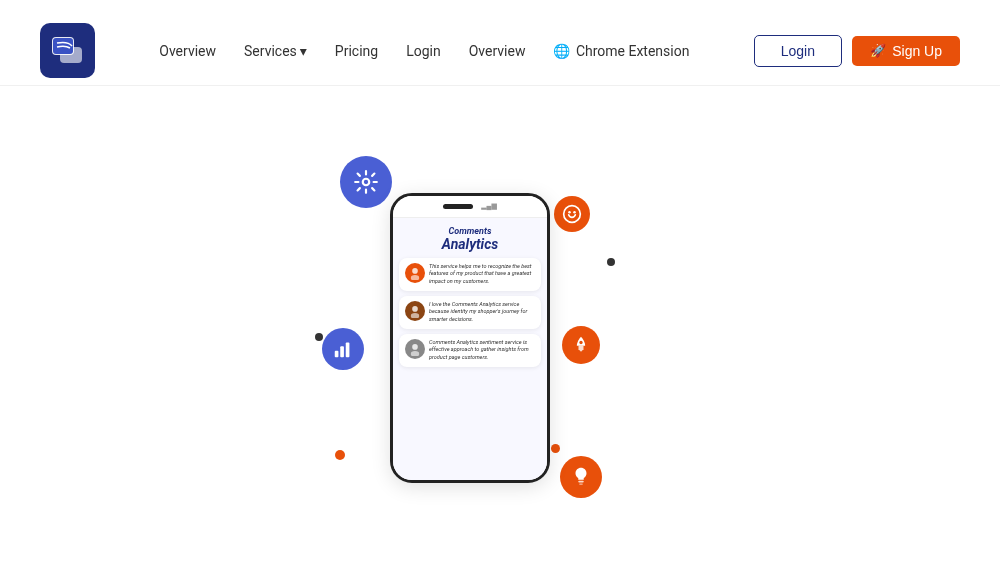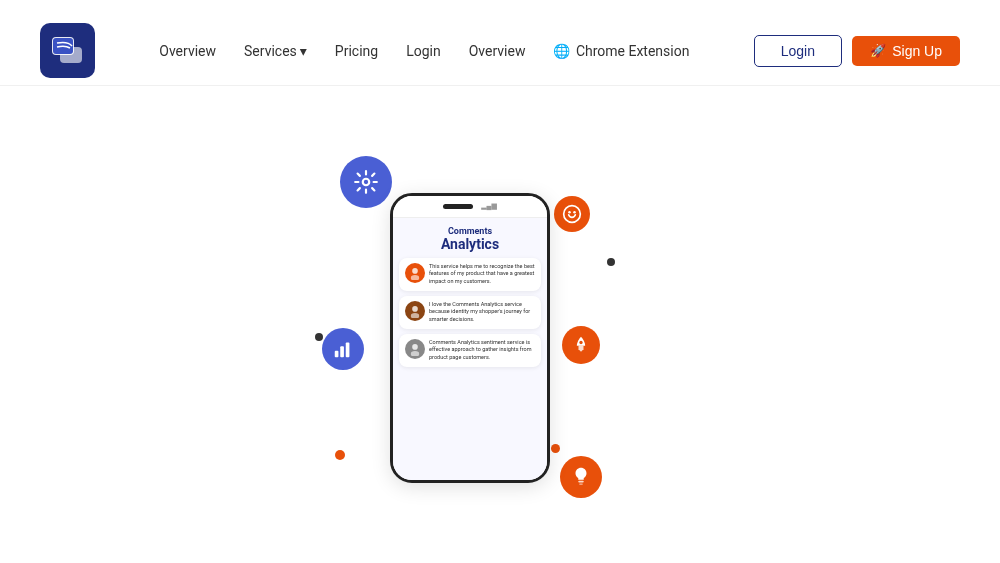--- a/index.html
+++ b/index.html
@@ -128,20 +128,21 @@
     .phone-notch {
       width: 30px;
       height: 5px;
       background: #222;
       border-radius: 3px;
     }
     .phone-content {
       padding: 8px 6px;
       background: #f8f8ff;
       height: calc(100% - 22px);
+      font-style: italic;
     }
     .phone-header {
       text-align: center;
       margin-bottom: 6px;
     }
     .comment-card {
       background: #fff;
       border-radius: 8px;
       padding: 5px 6px;
       margin-bottom: 5px;

